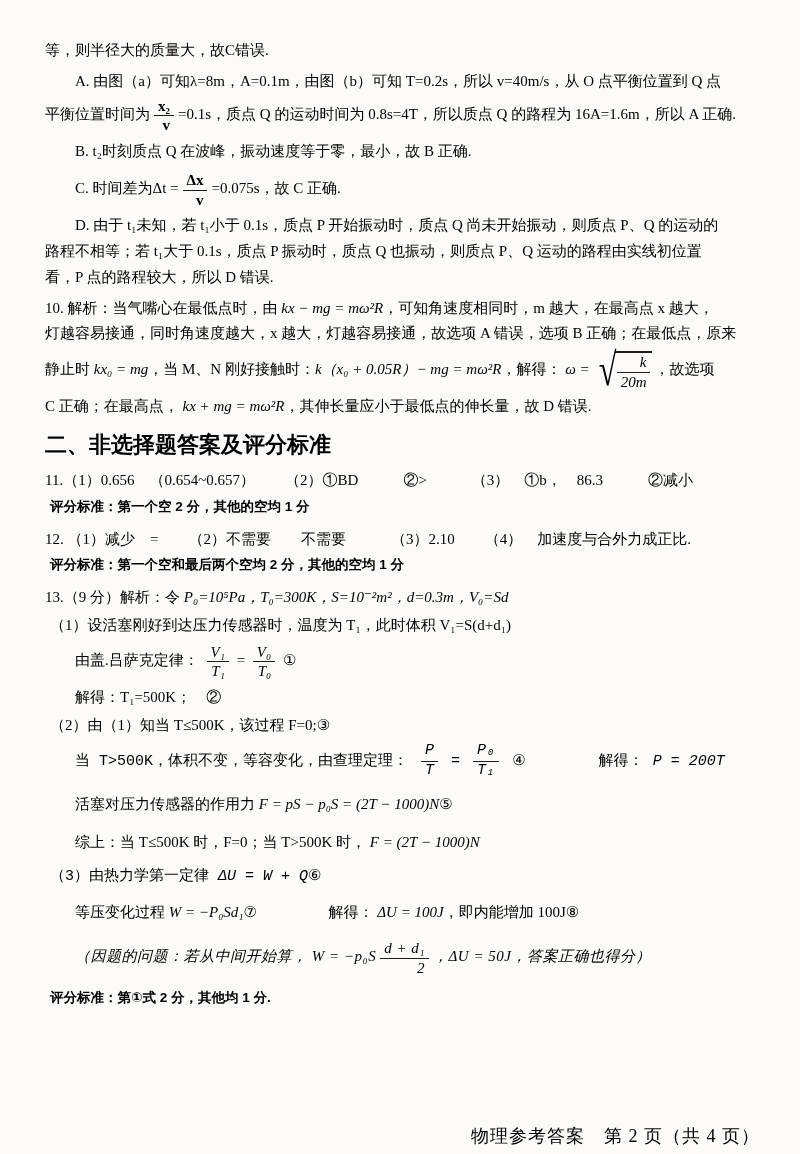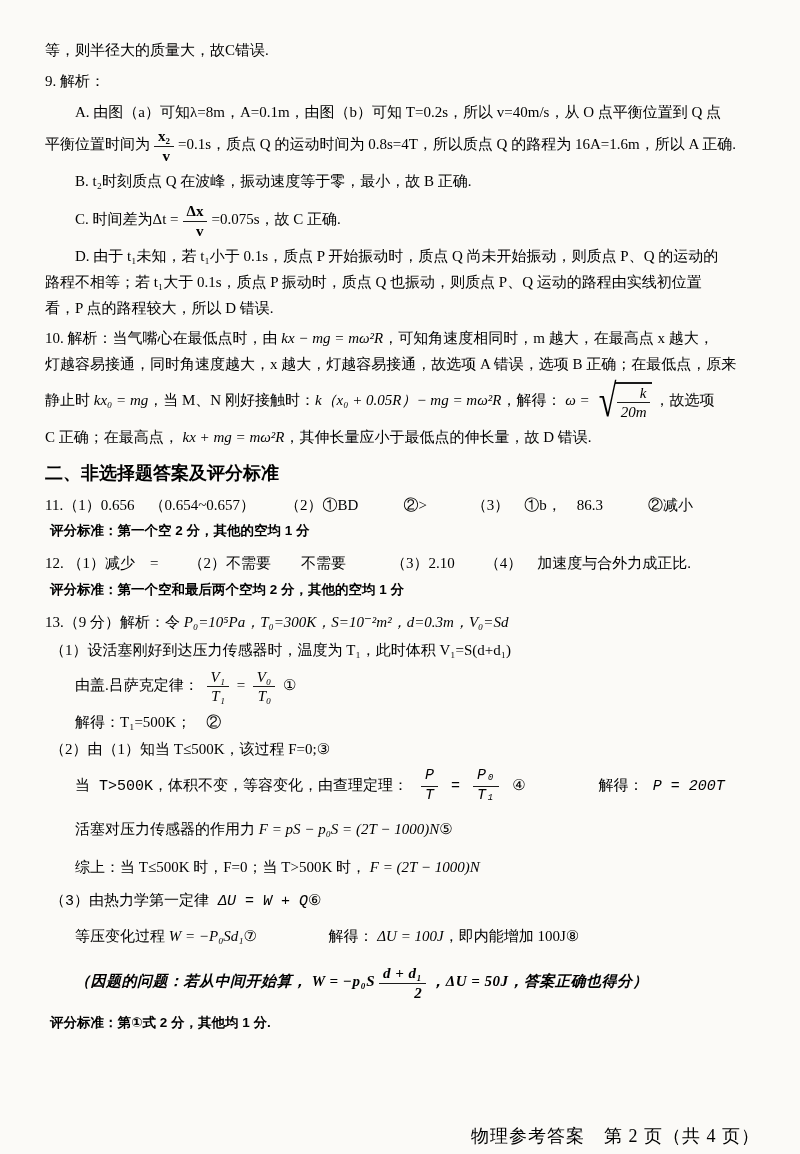--- a/index.html
+++ b/index.html
@@ -14,28 +14,28 @@
   .i30{padding-left:30px;}
   .i5{padding-left:5px;}
   .mb4{margin-bottom:4px !important;}
   .mb6{margin-bottom:6px !important;}
   .mb12{margin-bottom:12px !important;}
   .mb14{margin-bottom:14px !important;font-family:Liberation Mono, monospace;}
   .mb16{margin-bottom:16px !important;}
   .m{font-style:italic;}
   .sec-title{
     font-family:Liberation Mono, monospace;
-    font-weight:bold;font-size:18px;margin:8px 0 10px 0;
+    font-weight:bold;font-size:22px;margin:8px 0 10px 0;
   }
   .score{
     font-family:"Liberation Sans","DejaVu Sans",sans-serif;
     font-weight:bold;font-size:13.5px;padding-left:5px;margin:0 0 13px 0;
   }
   .note{
-    font-weight:bold;font-style:italic;padding-left:30px;letter-spacing:0.5px;
+    font-weight:normal;font-style:italic;padding-left:30px;letter-spacing:0.5px;
   }
   
   .frac{
     display:inline-block;vertical-align:middle;text-align:right;
     line-height:1.1;margin:1px 4px;font-style:italic;
   }
   .frac .num{display:block;border-bottom:1.5px solid #1b1b1b;padding:0 4px 1px 4px;}
   .frac .den{display:block;padding:1px 4px 0 4px;}
   .bold-frac{font-weight:bold;font-style:normal;}
   
@@ -51,21 +51,20 @@
   }
 </style>
 </head>
 <body>
 
 <div class="page">
   <div class="content">
 
     <p class="ln"><span>等，则半径大的质量大，故C错误.</span></p>
 
-    <p class="ln"><span>9. 解析：</span></p>
 
     <p class="ln i30 mb4"><span>A. 由图（a）可知λ=8m，A=0.1m，由图（b）可知 T=0.2s，所以 v=40m/s，从 O 点平衡位置到 Q 点</span></p>
 
     <p class="ln mb6">
       <span>平衡位置时间为</span><span class="frac bold-frac"><span class="num">x₂</span><span class="den">v</span></span><span>=0.1s，质点 Q 的运动时间为 0.8s=4T，所以质点 Q 的路程为 16A=1.6m，所以 A 正确.</span>
     </p>
 
     <p class="ln i30"><span>B. t₂时刻质点 Q 在波峰，振动速度等于零，最小，故 B 正确.</span></p>
 
     <p class="ln i30 mb6">

